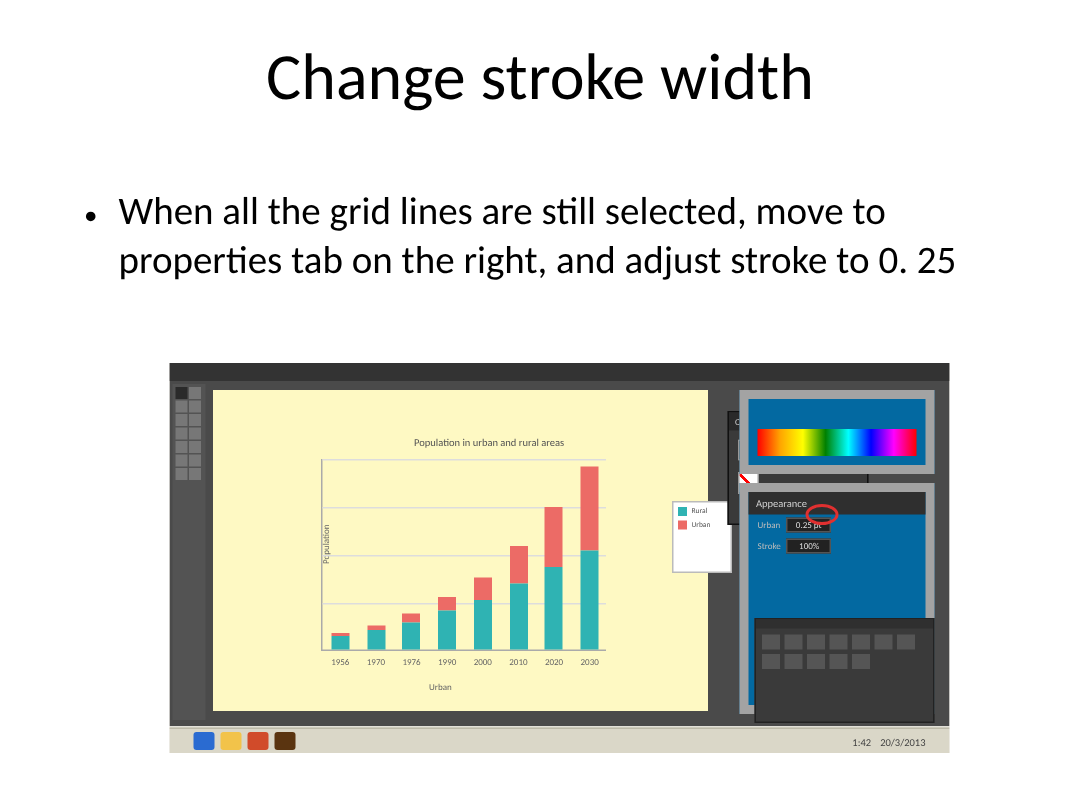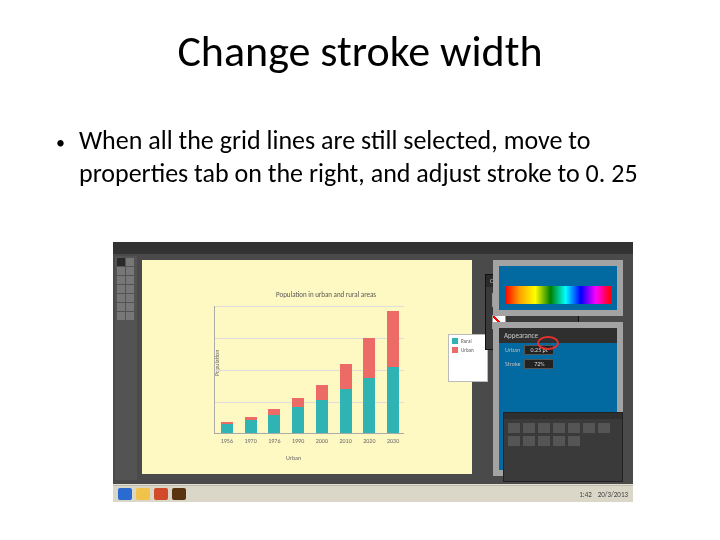--- a/index.html
+++ b/index.html
@@ -189,21 +189,21 @@
     background: linear-gradient(to right, red, orange, yellow, green, cyan, blue, magenta, red);
     border-top: 3px solid #fff;
     border-bottom: 3px solid #000;
   }
   
   .taskbar {
     position:absolute;
     left:0; right:0; bottom:0; height:17px;
     background:#dad7c8;
     border-top:1px solid #bcb9a8;
-    display:flex; align-items:center; padding:0 5px;
+    display:flex; align-items:center; padding:0 16px;
     gap:4px;
   }
   .tb-icon { width:14px; height:12px; border-radius:2px; }
   .ico-ie { background:#2a6bd1; }
   .ico-folder { background:#f2c34a; }
   .ico-ppt { background:#d14b2a; }
   .ico-ai { background:#5a3410; }
   .taskbar-right { margin-left:auto; font-size:7px; color:#444; display:flex; gap:6px; align-items:center;}
   
   .panel-low {
@@ -323,21 +323,21 @@
     </div>
 
     <div class="panel panel-props">
       <div class="panel-header">Appearance</div>
       <div class="prop-row">
         <span class="prop-label">Urban</span>
         <span class="prop-field">0.25 pt</span>
       </div>
       <div class="prop-row">
         <span class="prop-label">Stroke</span>
-        <span class="prop-field">72%</span>
+        <span class="prop-field">100%</span>
       </div>
     </div>
 
     <div class="red-circle"></div>
   </div>
 
   <div class="panel-low">
     <div class="panel-header"></div>
     <div class="grid-icons">
       <div></div>

